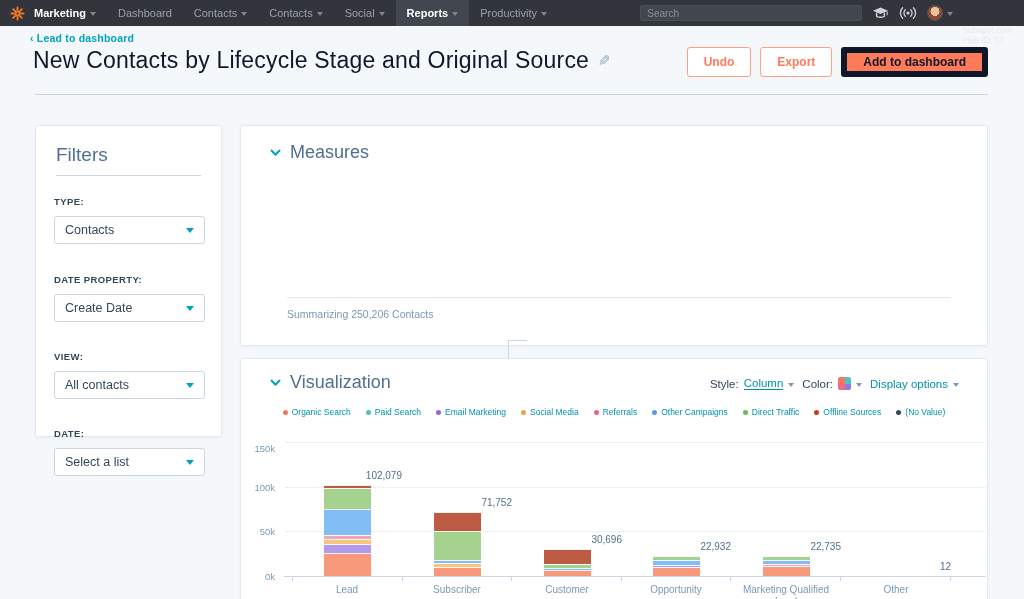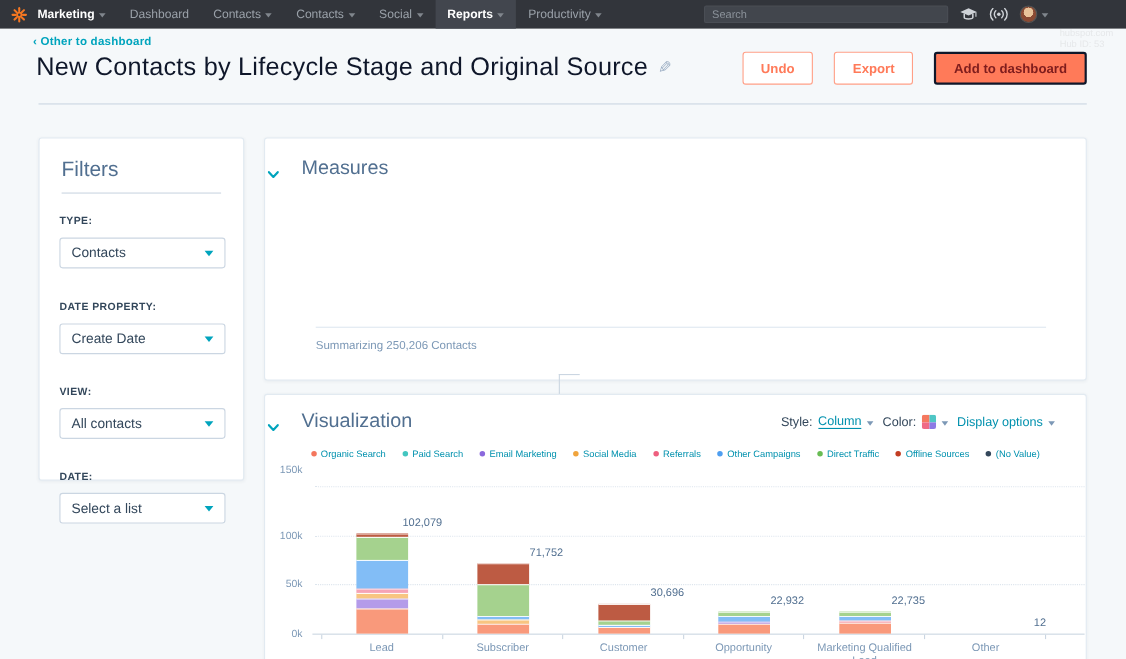--- a/index.html
+++ b/index.html
@@ -29,23 +29,23 @@
   .acct { color:#e6e8ea; font-size:8.5px; line-height:10px; white-space:nowrap;margin-top:44px; }
 
   
   .back-link { position:absolute; top:32px; left:30px; font-size:10.5px; font-weight:bold; color:#00a4bd;
                cursor:pointer; letter-spacing:.2px; }
   .page-title-row { position:absolute; top:47px; left:33px; display:flex; align-items:center; gap:9px; }
   .page-title { font-size:23px; font-weight:400; color:#0f172a; letter-spacing:.2px; }
   .pencil { color:#99acc2; font-size:15px; transform:scaleX(-1); cursor:pointer; }
   .header-buttons { position:absolute; top:47px; right:36px; display:flex; gap:9px; }
   .btn { height:30px; border-radius:3px; font-size:12px; font-weight:bold; padding:0 16px;
-         font-family:inherit; cursor:pointer;margin-left:10px; }
+         font-family:inherit; cursor:pointer; }
   .btn.ghost { background:#fff; border:1px solid #ff9f86; color:#ff7a59; }
-  .btn.primary { background:#ff7a59; border:2px solid #0f172a; color:#7f1d1d; }
+  .btn.primary { background:#ff7a59; border:6px solid #0f172a; color:#0f172a; }
   .header-divider { position:absolute; top:94px; left:35px; width:953px; height:1px; background:#cbd6e2; }
 
   
   .card { position:absolute; background:#fff; border:1px solid #e2eaf1; border-radius:3px;
           box-shadow:0 1px 3px rgba(45,62,80,.06); }
   #filters-card { left:35px; top:125px; width:187px; height:312px; }
   #measures-card { left:240px; top:125px; width:748px; height:221px; }
   #viz-card { left:240px; top:358px; width:748px; height:400px; }
 
   
@@ -53,21 +53,21 @@
   .filters-divider { position:absolute; left:20px; right:20px; top:49px; height:1px; background:#cbd6e2; }
   .filter-field { position:absolute; left:18px; width:151px; }
   .filter-label { font-size:9.5px; font-weight:bold; color:#33475b; letter-spacing:.4px; margin-bottom:9px; }
   .dropdown { height:28px; background:#fff; border:1px solid #cbd6e2; border-radius:3px;
               display:flex; align-items:center; justify-content:space-between;
               padding:0 10px; font-size:12.5px; color:#33475b; cursor:pointer; white-space:nowrap; }
   .dd-caret { width:0; height:0; border-left:4px solid transparent; border-right:4px solid transparent;
               border-top:5px solid #00a4bd; flex:none; margin-left:8px; }
 
   
-  .section-head { position:absolute; left:2px; display:flex; align-items:flex-end; gap:20px; cursor:pointer; }
+  .section-head { position:absolute; left:29px; display:flex; align-items:center; gap:9px; cursor:pointer; }
   .section-title { font-size:18px; color:#516f90; font-weight:400; }
 
   
   .meas-dd { position:absolute; width:150px; }
   .connector { position:absolute; left:267px; top:214px; width:19px; height:35px;
                border-left:1px solid #cbd6e2; border-top:1px solid #cbd6e2; }
   .tiny-label { position:absolute; font-size:10.5px; font-weight:bold; color:#33475b; }
   .close-x { position:absolute; left:638px; top:256px; color:#99acc2; font-size:14px; cursor:pointer; line-height:1; }
   .meas-divider { position:absolute; left:46px; top:171px; width:664px; height:1px; background:#dfe8f0; }
   .summary { position:absolute; left:46px; top:182px; font-size:10.5px; color:#7c98b6; }
@@ -176,21 +176,21 @@
         <span class="nav-caret"></span>
       </span>
       <div class="acct">
         <div>hubspot.com</div>
         <div>Hub ID: 53</div>
       </div>
     </div>
   </div>
 
   <div class="back-link">
-    <span>‹ </span><span>Other to dashboard</span>
+    <span>‹ </span><span>Lead to dashboard</span>
   </div>
   <div class="page-title-row">
     <span class="page-title">New Contacts by Lifecycle Stage and Original Source</span>
     <span class="pencil">✎</span>
   </div>
   <div class="header-buttons">
     <button class="btn ghost">Undo</button>
     <button class="btn ghost">Export</button>
     <button class="btn primary">Add to dashboard</button>
   </div>
@@ -322,21 +322,21 @@
           <span>(No Value)</span>
         </span>
       </div>
     <div class="chart" id="chart">
         <div class="ytick" style="top: 212px; left: 2px;">0k</div>
         <div class="gridline" style="top: 172.333px;"></div>
         <div class="ytick" style="top: 167.333px; left: 2px;">50k</div>
         <div class="gridline" style="top: 127.667px;"></div>
         <div class="ytick" style="top: 122.667px; left: 2px;">100k</div>
         <div class="gridline" style="top: 83px;"></div>
-        <div class="ytick" style="top: 63px; left: 2px;">150k</div>
+        <div class="ytick" style="top: 84px; left: 2px;">150k</div>
         <div class="baseline" style="top: 217px;"></div>
         <div class="xtick" style="left: 51px; top: 218px;"></div>
         <div class="xtick" style="left: 160.6px; top: 218px;"></div>
         <div class="xtick" style="left: 270.2px; top: 218px;"></div>
         <div class="xtick" style="left: 379.8px; top: 218px;"></div>
         <div class="xtick" style="left: 489.4px; top: 218px;"></div>
         <div class="xtick" style="left: 599px; top: 218px;"></div>
         <div class="xtick" style="left: 708.6px; top: 218px;"></div>
         <div class="bar" style="left: 82.5px; top: 0px; height: 217px;">
           <div class="seg" style="height: 23.2267px; background: rgb(249, 153, 123); top: 193.773px;"></div>

